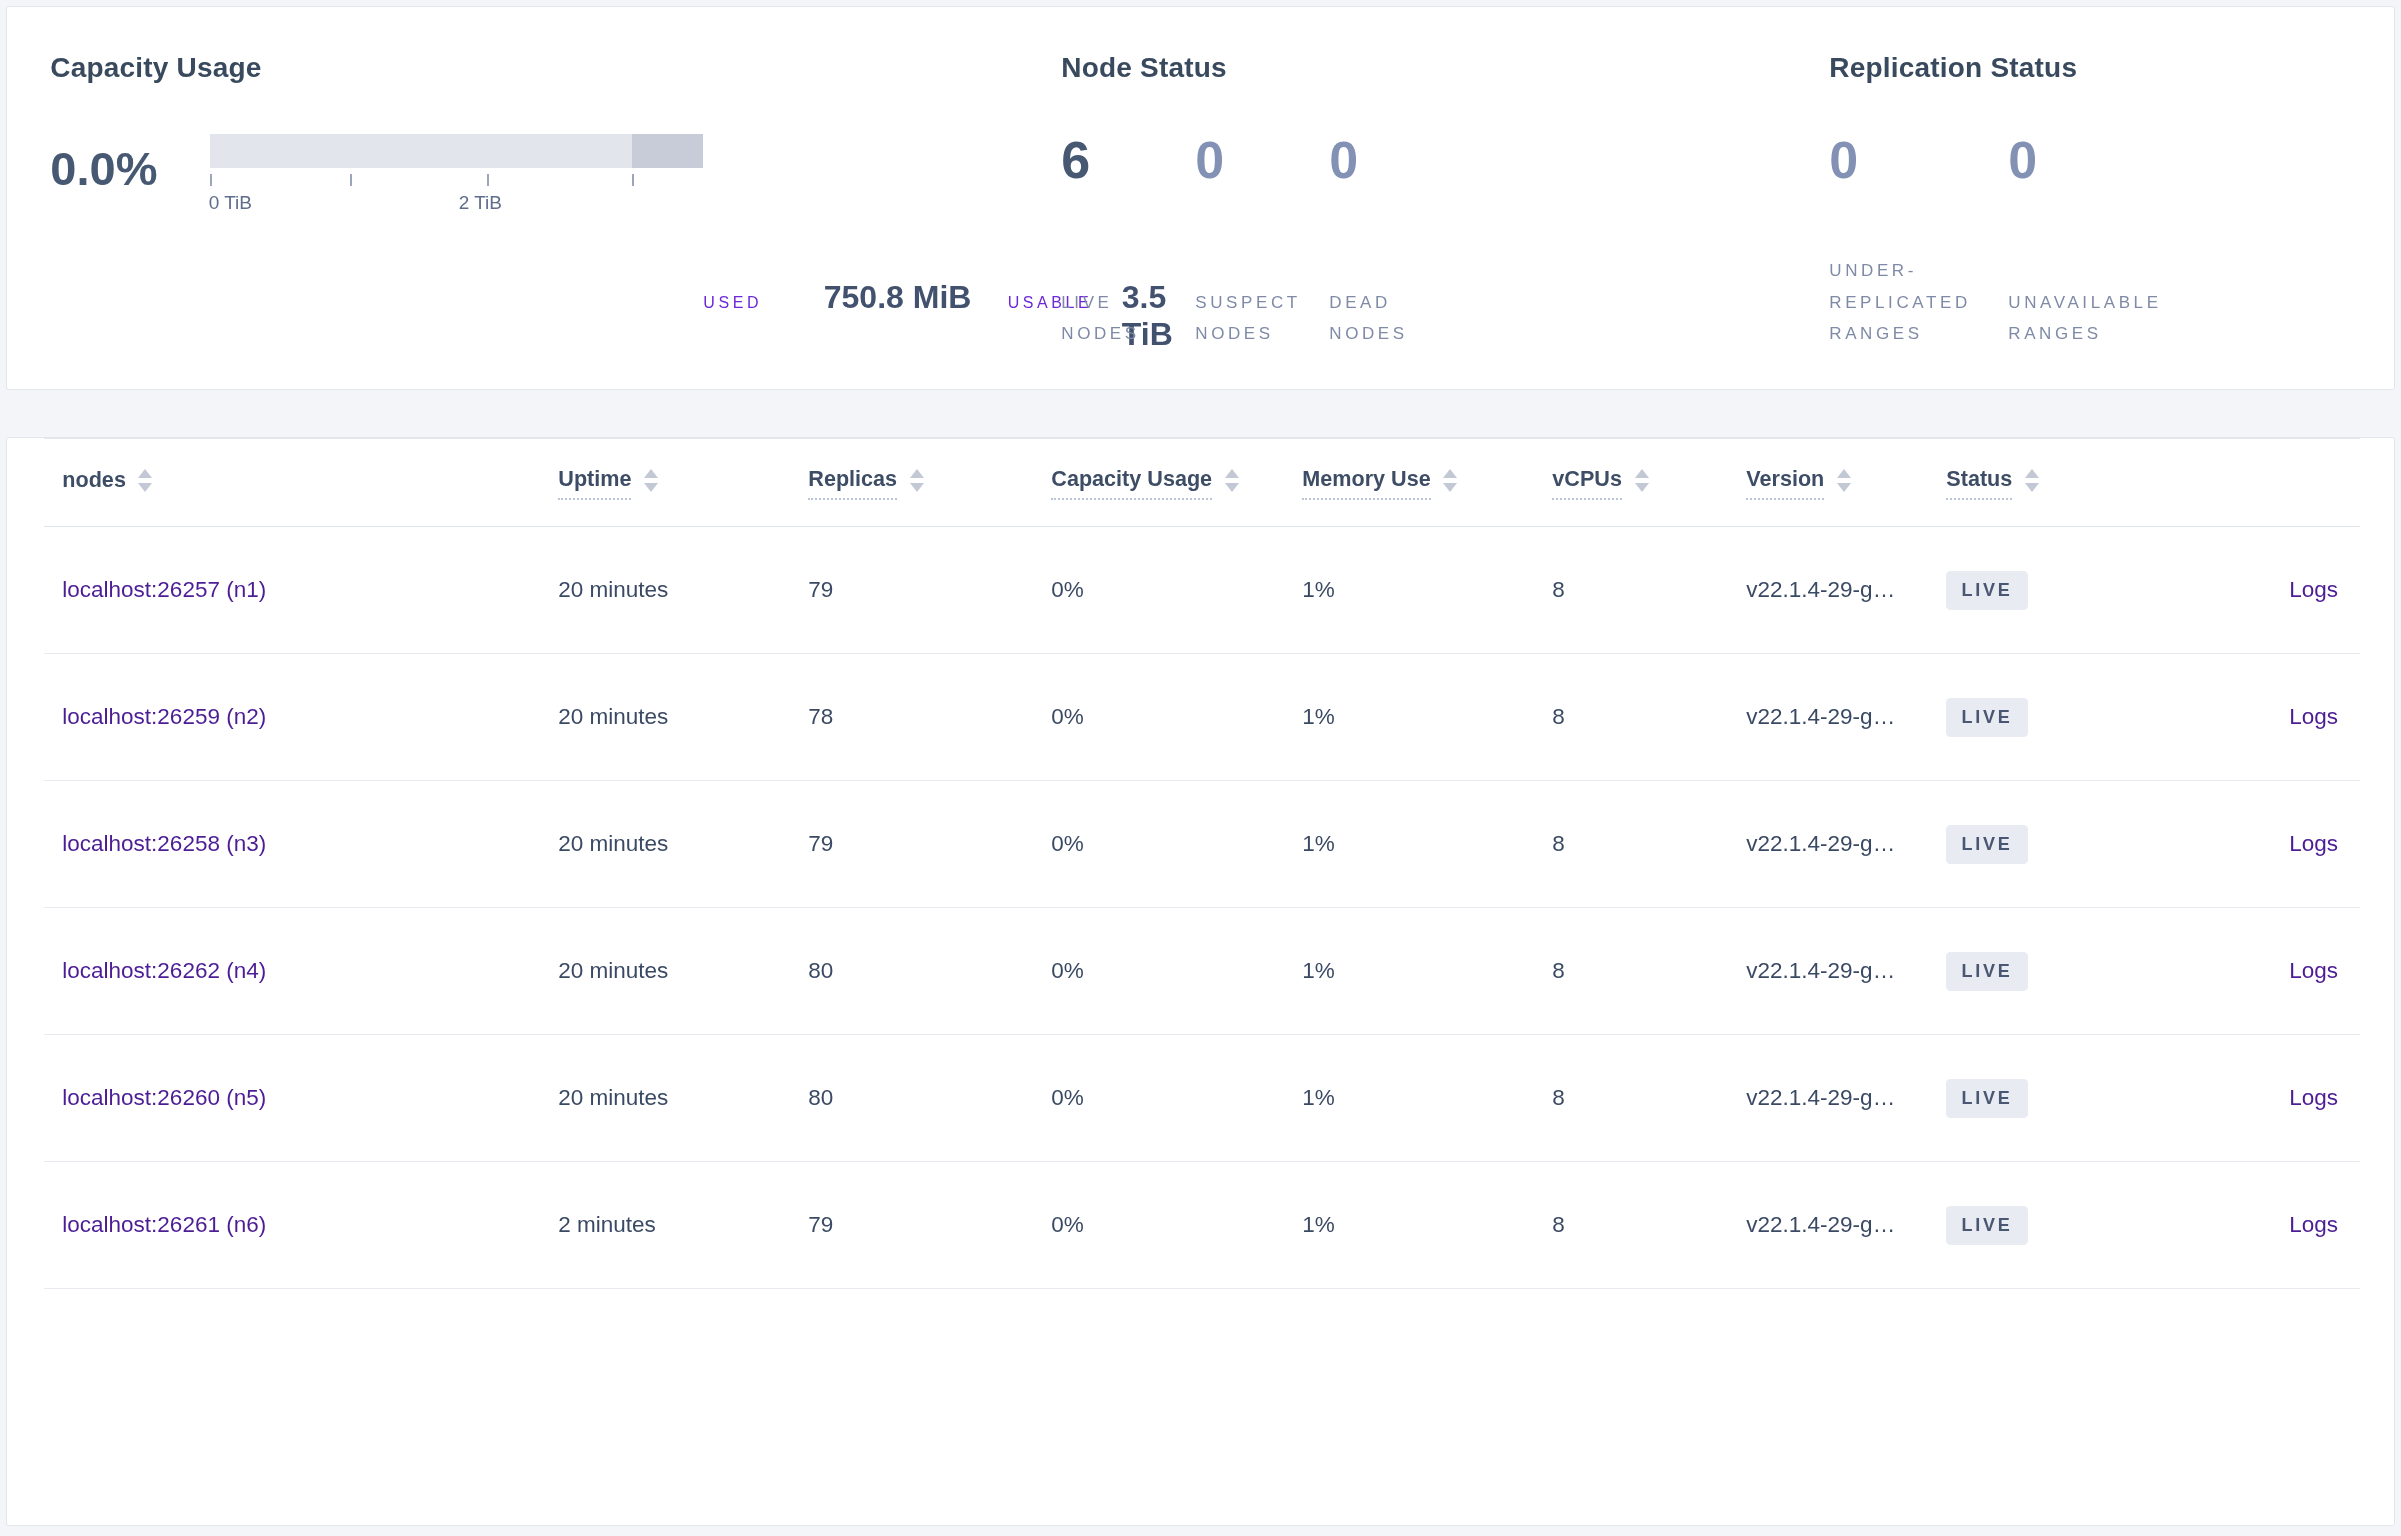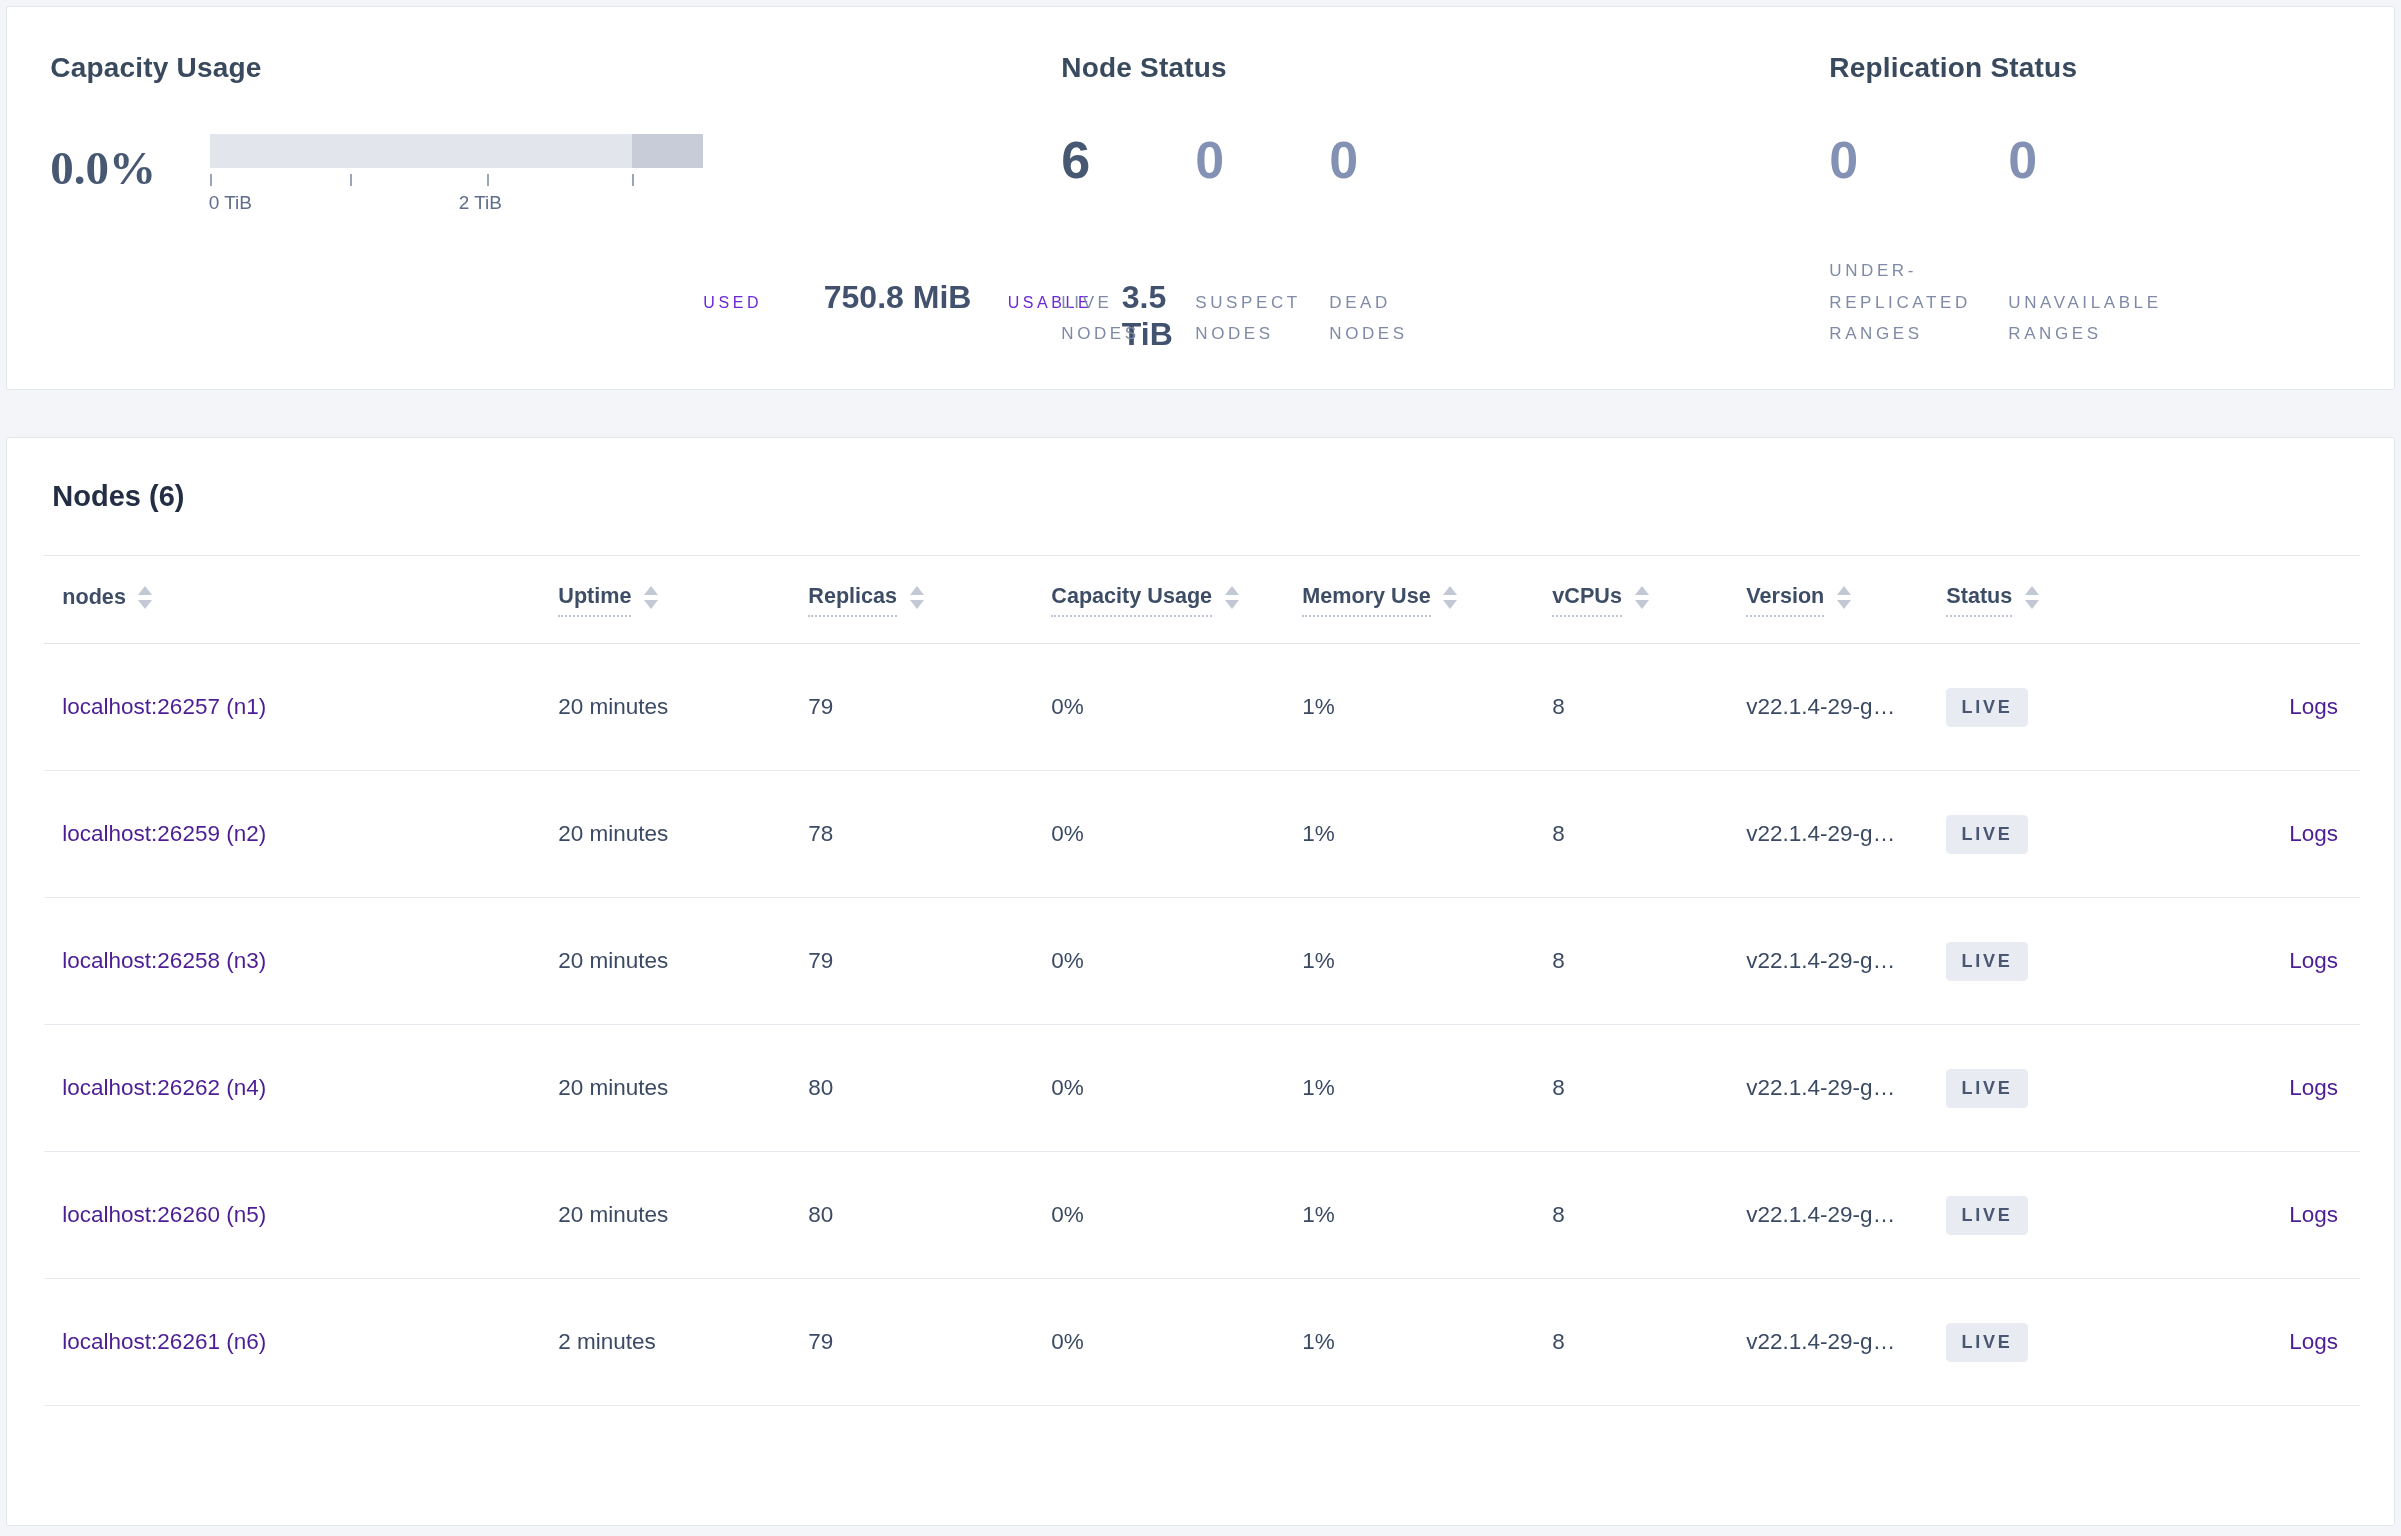--- a/index.html
+++ b/index.html
@@ -48,21 +48,20 @@
   .m-repl-last{ width:207px; }
   .m-node .label{ max-width:108px; }
   .m-repl .label{ max-width:159px; }
   .m-repl-last .label{ max-width:180px; }
   
   .cap-row{ display:flex; }
   .cap-pct{
     width:160px;
     font-size:47px; font-weight:700; color:#475872; line-height:1;
     margin-top:10.8px;
-    font-family:Liberation Serif, serif;
   }
   .cap-chart{ position:relative; width:493px; }
   .cap-bar{
     position:relative; width:493px; height:34px;
     background:#e2e5ec; overflow:hidden;
   }
   .cap-bar .dark-seg{
     position:absolute; right:0; top:0; height:34px; width:71px;
     background:#c7ccd8;
   }
@@ -234,23 +233,20 @@
         <div class="label">UNAVAILABLE RANGES</div>
       </div>
     </div>
   </div>
 
 </div>
 
 <div class="card list-card">
 
 
-  <div class="nodes-heading-wrap">
-    <div class="nodes-heading">Nodes (6)</div>
-  </div>
 
   <div class="tbl">
 
     <div class="tr thead">
       <div class="th">
         <span class="th-label">nodes</span>
         <span class="sort">
             <span class="tri-up"></span>
             <span class="tri-dn"></span>
           </span>

